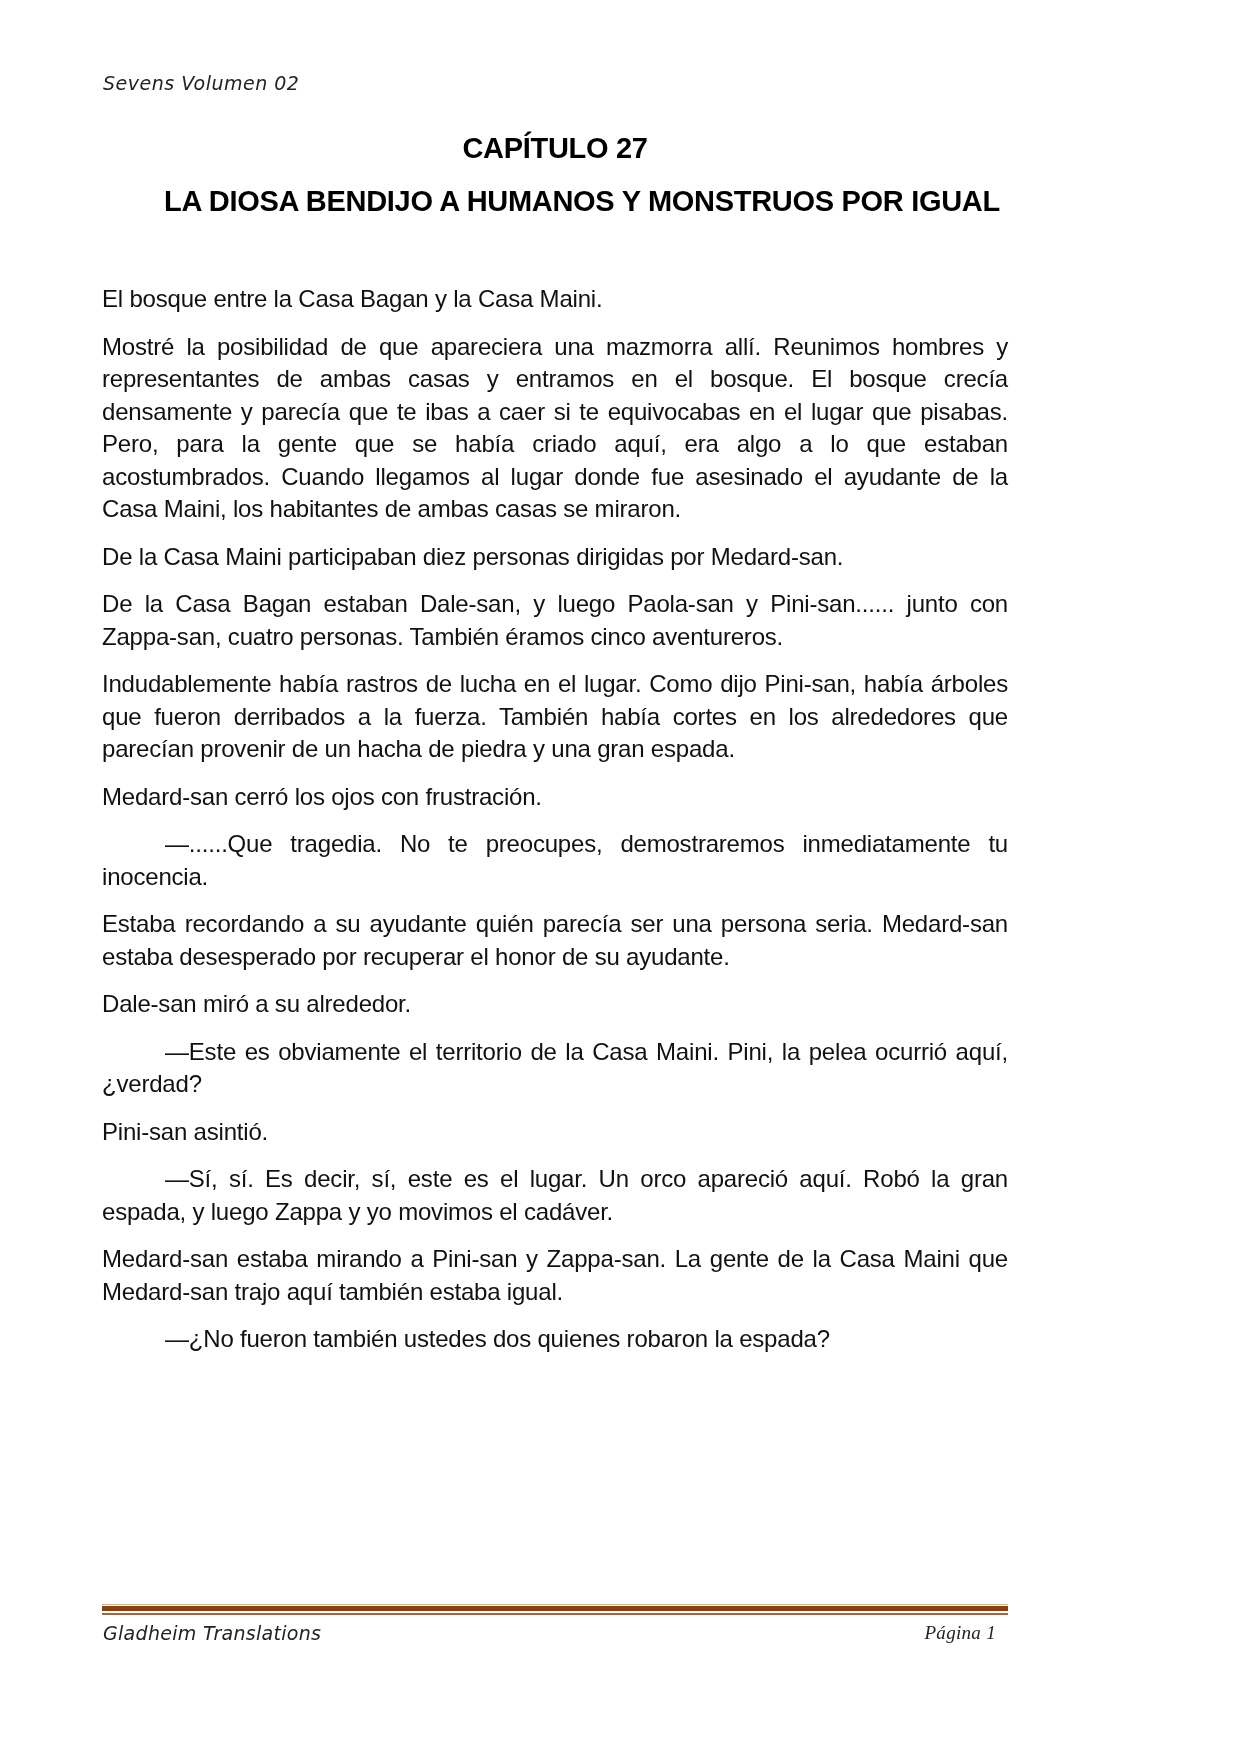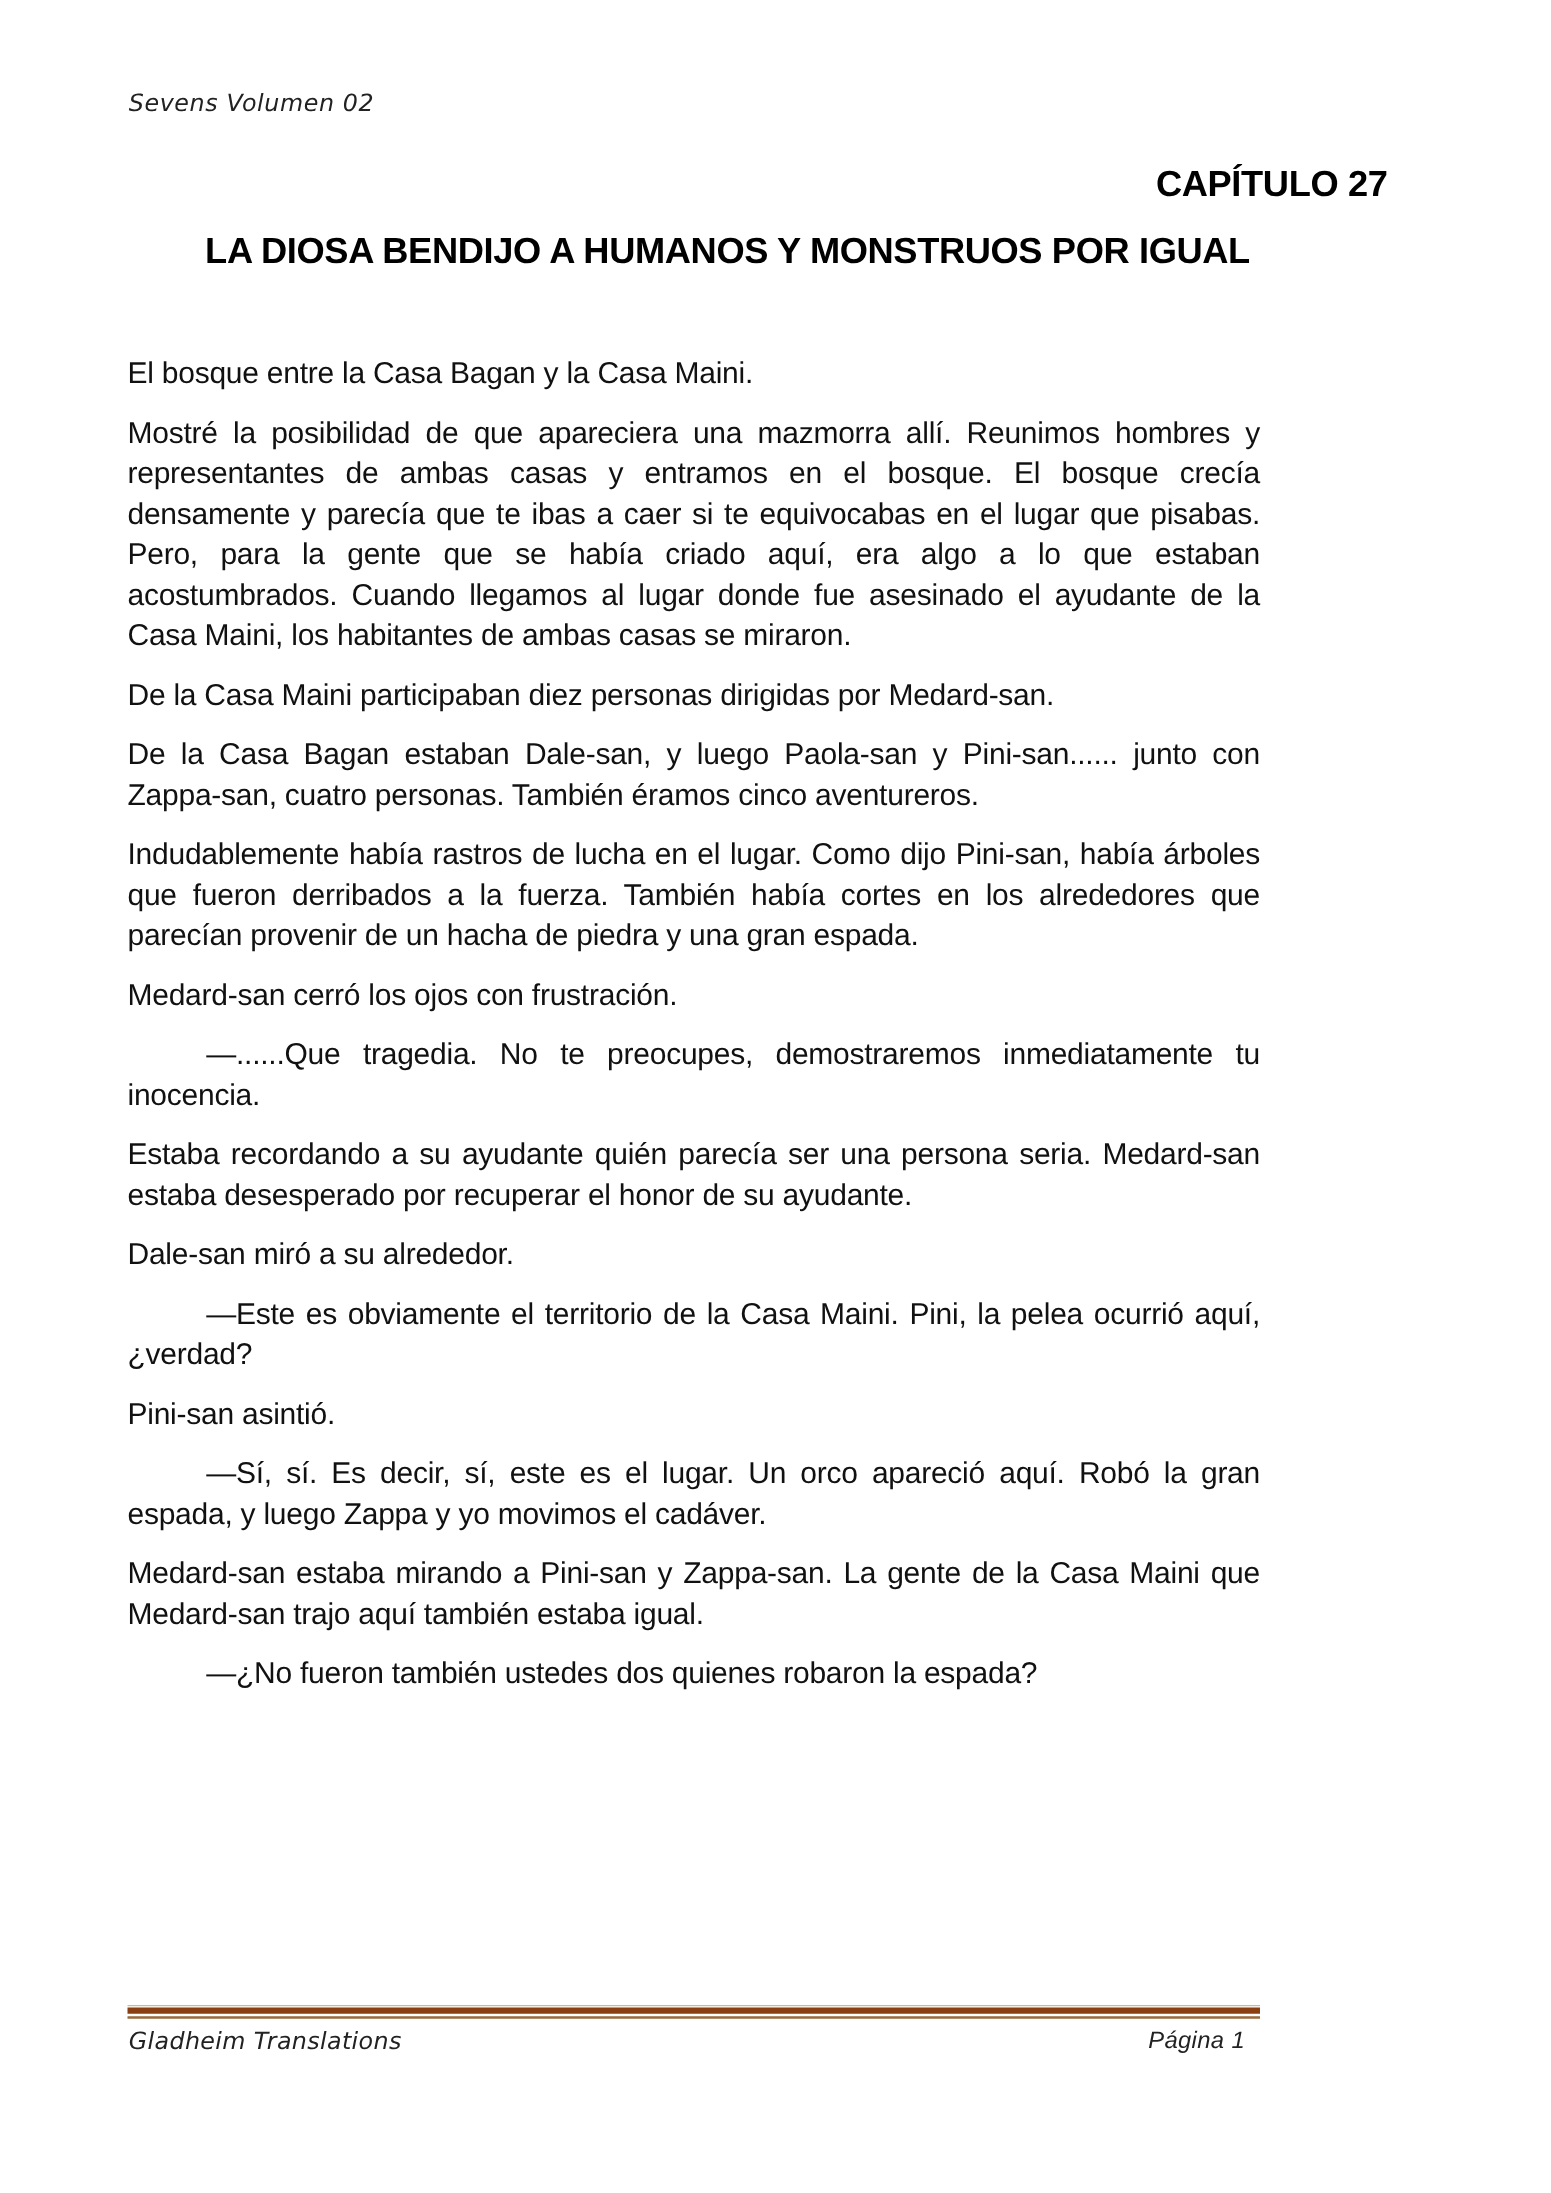--- a/index.html
+++ b/index.html
@@ -28,21 +28,21 @@
       font-style: italic;
       font-size: 19px;
       letter-spacing: 0.5px;
       color: #222222;
     }
     .chapter-number {
       position: absolute;
       left: 0;
       top: 132px;
       width: 1110px;
-      text-align: right;
+      text-align: center;
       font-family: "Liberation Sans", sans-serif;
       font-weight: bold;
       font-size: 29px;
       color: #000000;
       letter-spacing: -0.3px;
     }
     .chapter-title {
       position: absolute;
       left: 0;
       top: 185px;
@@ -101,21 +101,21 @@
       font-family: "DejaVu Sans", sans-serif;
       font-style: italic;
       font-size: 19px;
       color: #222222;
       letter-spacing: 0.3px;
     }
     .footer-right {
       position: absolute;
       right: 245px;
       top: 1622px;
-      font-family: Liberation Sans, sans-serif;
+      font-family: Liberation Serif, serif;
       font-style: italic;
       font-size: 19px;
       color: #222222;
       letter-spacing: 0.3px;
       margin-left: 14px;
     }
   </style>
 </head>
 <body>
 

